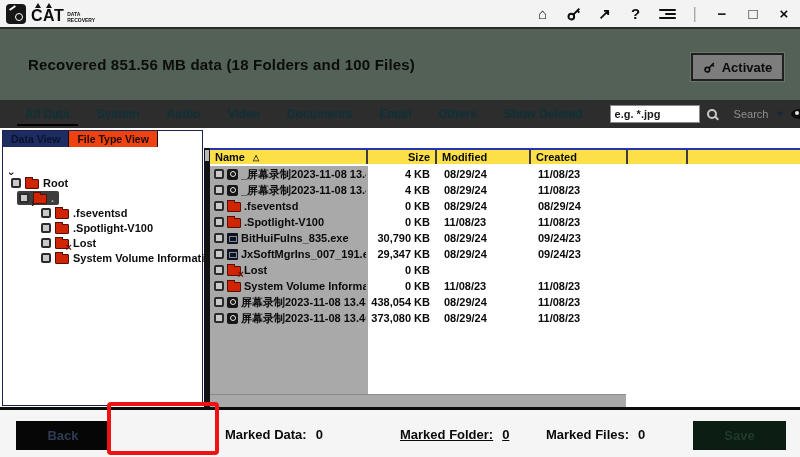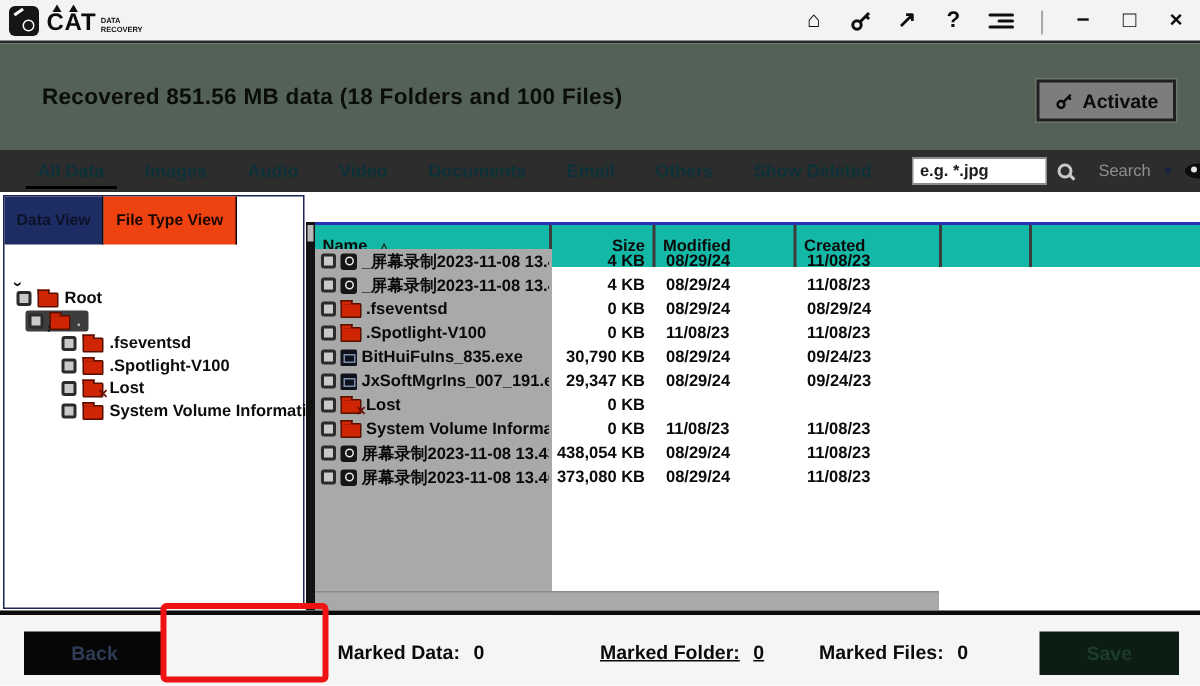--- a/index.html
+++ b/index.html
@@ -51,21 +51,21 @@
   .mag{width:10px;height:10px;border:2px solid #c9c9c9;border-radius:50%;position:relative;flex:none;}
   .mag::after{content:"";position:absolute;width:5px;height:2px;background:#c9c9c9;transform:rotate(45deg);right:-4px;bottom:-2px;}
   .search-label{font-size:11px;color:#8f8f8f;margin-left:10px;}
   .caret{font-size:9px;color:#16253f;font-weight:700;}
   .eye{width:18px;height:10px;background:#0c0c0c;border-radius:50%;position:relative;flex:none;}
   .eye::after{content:"";position:absolute;left:4px;top:2px;width:4px;height:4px;background:#dfe3e6;border-radius:50%;}
 
   
   .main{position:absolute;top:128px;left:0;right:0;height:279px;background:#fff;}
   .left-panel{position:absolute;left:2px;top:2px;width:201px;bottom:1px;border:1px solid #1c2350;background:#fff;}
-  .lp-tabs{display:flex;height:32px;}
+  .lp-tabs{display:flex;height:16px;}
   .lp-tab{font-size:10.5px;font-weight:700;display:flex;align-items:center;justify-content:center;
     padding:0 8px;cursor:pointer;white-space:nowrap;}
   .lp-tab:nth-child(1){background:#1d2c63;color:#0a1328;border-right:1px solid #0a0a0a;}
   .lp-tab:nth-child(2){background:#ee4310;color:#1c0801;border-right:1px solid #0a0a0a;}
   .tree{padding-top:4px;}
   .tree-item{display:flex;align-items:center;height:15px;font-size:11px;font-weight:700;color:#0d0d0d;cursor:pointer;}
   .chev{width:12px;text-align:center;font-size:11px;font-weight:700;color:#111;flex:none;line-height:1;}
   .chev.down{transform:rotate(90deg);}
   .cb{width:10px;height:10px;background:#c9c9c9;border:2px solid #2b2b2b;border-radius:2px;flex:none;cursor:pointer;}
   .hl{display:flex;align-items:center;gap:4px;padding:1px 5px 1px 2px;border-radius:2px;margin-top:48px;}
@@ -77,21 +77,21 @@
   .folder.lost::after{content:"×";position:absolute;right:-4px;bottom:-5px;font-size:11px;font-weight:900;color:#6d0b03;line-height:1;}
   .media-ic{width:11px;height:11px;background:#161616;border-radius:2px;position:relative;flex:none;}
   .media-ic::after{content:"";position:absolute;left:2.5px;top:2.5px;width:4px;height:4px;border:1.5px solid #e9e9e9;border-radius:50%;}
   .exe-ic{width:11px;height:11px;background:#10121c;border-radius:1px;position:relative;flex:none;}
   .exe-ic::after{content:"";position:absolute;left:2px;top:3px;width:6px;height:4px;border:1px solid #7e8fae;}
 
   .divider{position:absolute;left:204px;top:20px;bottom:0;width:6px;background:#121212;}
   .divider::before{content:"";position:absolute;top:2px;left:1px;width:4px;height:11px;background:#b9b9b9;}
 
   .table{position:absolute;left:210px;top:20px;right:0;bottom:0;}
-  .t-header{display:grid;grid-template-columns:158px 69px 94px 97px 60px 1fr;height:30px;background:#14b8a6;
+  .t-header{display:grid;grid-template-columns:158px 69px 94px 97px 60px 1fr;height:16px;background:#fde047;
     border-top:2px solid #2633b8;text-align:right;}
   .t-hcell{display:flex;align-items:center;font-size:11px;font-weight:700;color:#0b0b0b;
     padding:0 5px;border-right:2px solid #3c3c3c;cursor:pointer;white-space:nowrap;overflow:hidden;}
   .t-hcell.size{justify-content:flex-end;}
   .t-hcell:last-child{border-right:none;}
   .sort-tri{font-size:8px;margin-left:8px;color:#1a1a1a;}
   .name-col-bg{position:absolute;left:0;top:18px;width:158px;bottom:0;background:#a9a9a9;}
   .hscroll{position:absolute;left:0;bottom:0;width:416px;height:13px;background:#a9a9a9;border-top:1px solid #8b8b8b;}
   .rows{position:absolute;left:0;top:18px;right:0;}
   .t-row{display:grid;grid-template-columns:158px 69px 94px 97px;height:16px;align-items:center;
@@ -162,21 +162,21 @@
         <circle cx="8" cy="16" r="4.2" fill="none" stroke="#0a0a0a" stroke-width="3"></circle>
         <path d="M11 13 L20 4 M17 7 l3 3" stroke="#0a0a0a" stroke-width="3" fill="none"></path>
       </svg>
     <span>Activate</span>
   </div>
 </div>
 
 <div class="tabbar">
   <div class="tabs" id="tabs-box">
       <div class="tab active">All Data</div>
-      <div class="tab">Images</div>
+      <div class="tab">System</div>
       <div class="tab">Audio</div>
       <div class="tab">Video</div>
       <div class="tab">Documents</div>
       <div class="tab">Email</div>
       <div class="tab">Others</div>
       <div class="tab">Show Deleted</div>
     </div>
   <div class="search-group">
     <input class="search-input" type="text" placeholder="e.g. *.jpg" style="">
     <span class="mag"></span>

